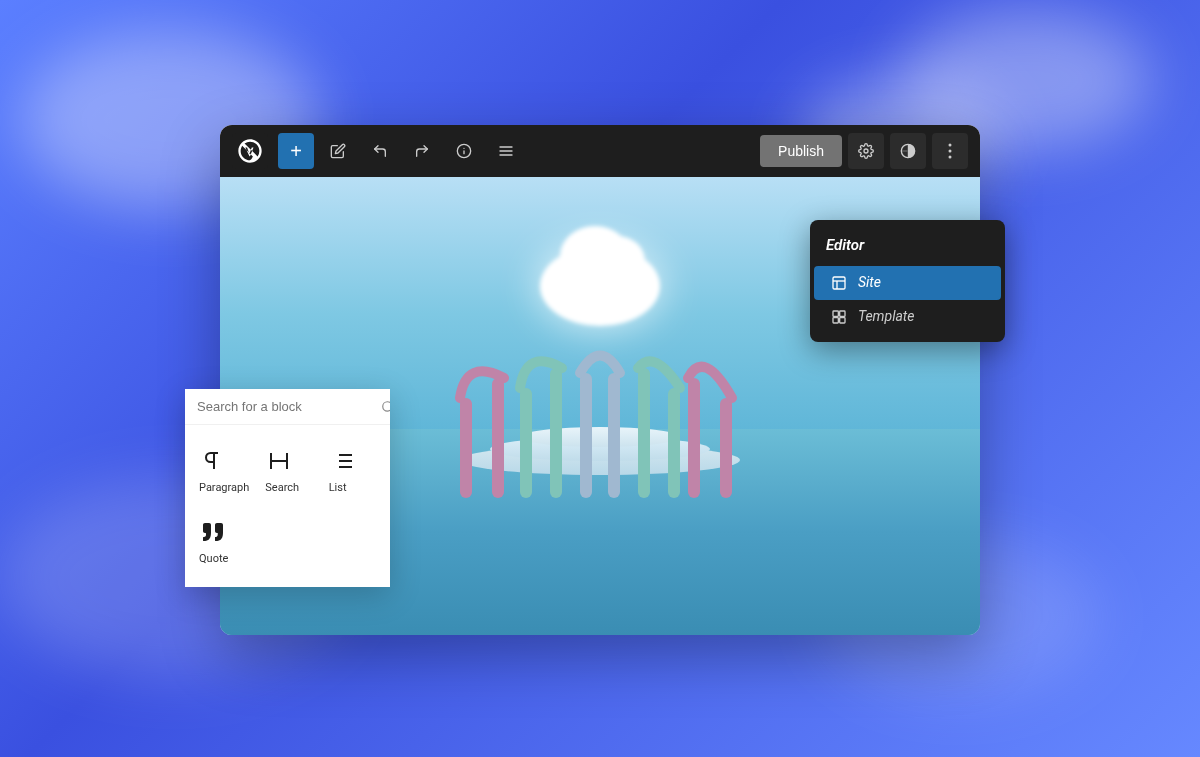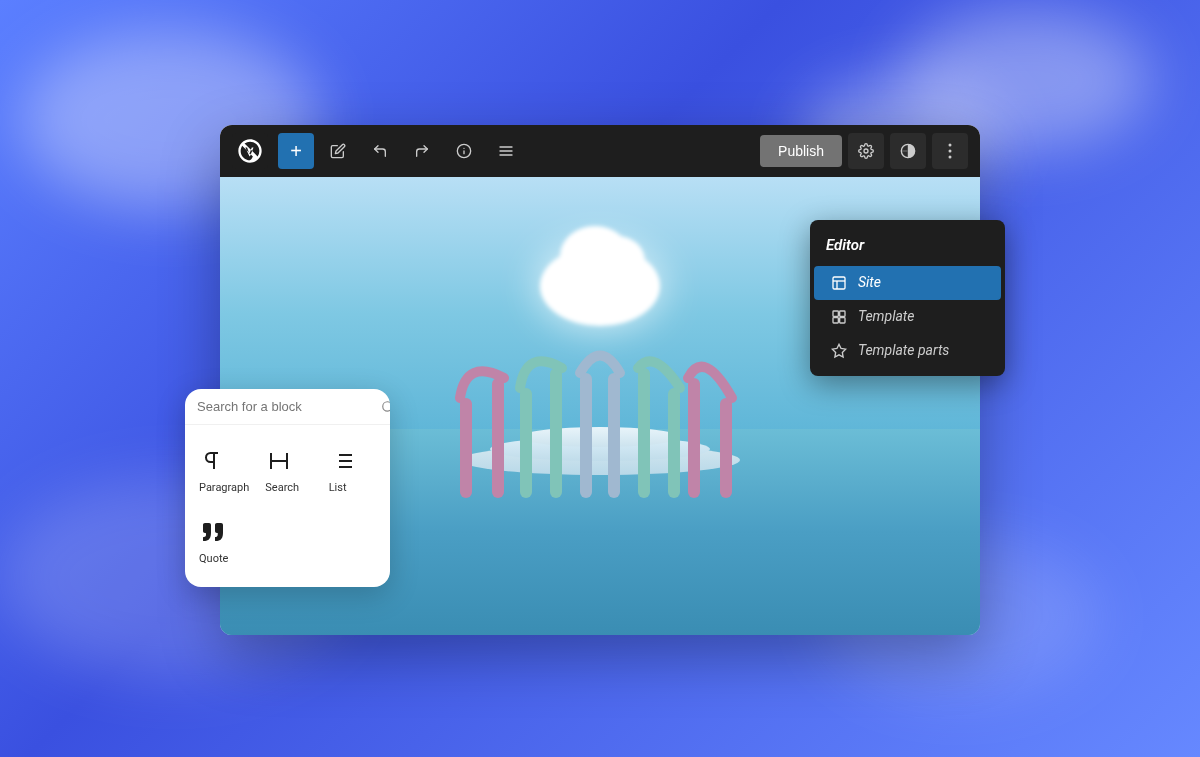--- a/index.html
+++ b/index.html
@@ -260,21 +260,21 @@
       color: inherit;
     }
 
     
     .block-inserter {
       position: absolute;
       bottom: 170px;
       left: 185px;
       width: 205px;
       background: white;
-      border-radius: 16px;
+      border-radius: 0;
       box-shadow: 0 8px 30px rgba(0,0,0,0.2);
       z-index: 20;
       overflow: hidden;
     }
 
     .block-search {
       display: flex;
       align-items: center;
       padding: 10px 12px;
       border-bottom: 1px solid #f0f0f0;
@@ -471,28 +471,20 @@
       <svg width="16" height="16" viewBox="0 0 24 24" fill="none" stroke="currentColor" stroke-width="2">
         <rect x="3" y="3" width="8" height="8" rx="1"></rect>
         <rect x="13" y="3" width="8" height="8" rx="1"></rect>
         <rect x="3" y="13" width="8" height="8" rx="1"></rect>
         <rect x="13" y="13" width="8" height="8" rx="1"></rect>
       </svg>
     </span>
     <span>Template</span>
   </div>
 
-  <div class="editor-menu-item">
-    <span class="editor-menu-icon">
-      <svg width="16" height="16" viewBox="0 0 24 24" fill="none" stroke="currentColor" stroke-width="2">
-        <polygon points="12 2 15.09 8.26 22 9.27 17 14.14 18.18 21.02 12 17.77 5.82 21.02 7 14.14 2 9.27 8.91 8.26 12 2"></polygon>
-      </svg>
-    </span>
-    <span>Template parts</span>
-  </div>
 </div>
 
 <div class="block-inserter">
   <div class="block-search">
     <input type="text" placeholder="Search for a block" style="">
     <span class="search-icon">
       <svg width="14" height="14" viewBox="0 0 24 24" fill="none" stroke="#888" stroke-width="2">
         <circle cx="11" cy="11" r="8"></circle>
         <line x1="21" y1="21" x2="16.65" y2="16.65"></line>
       </svg>

